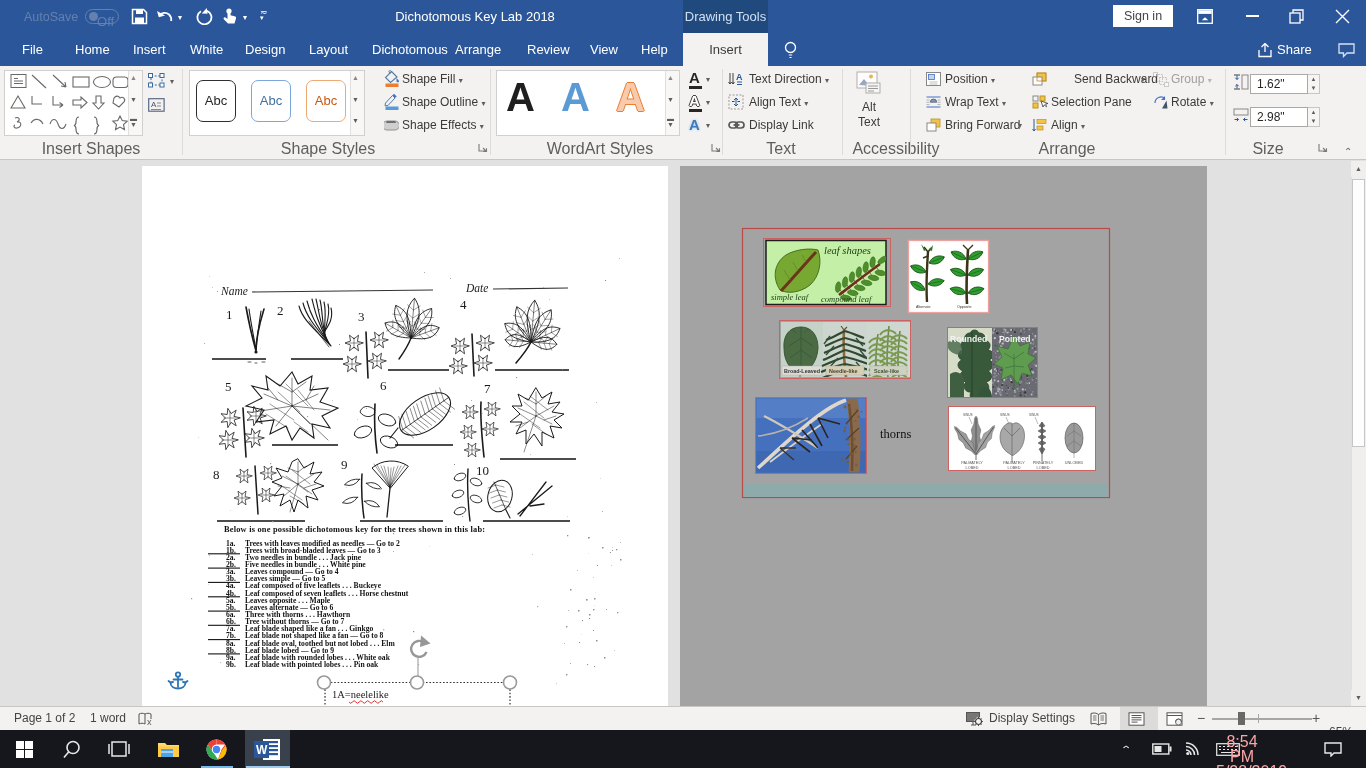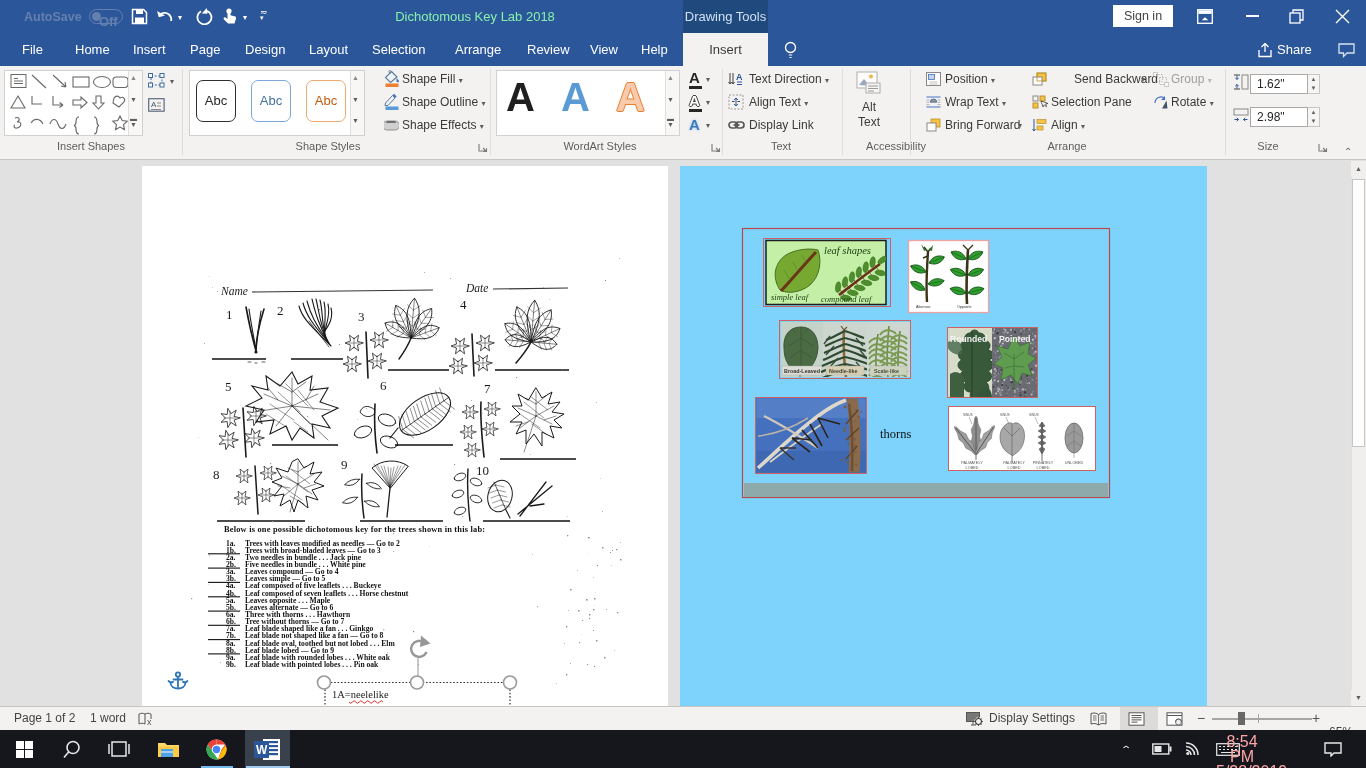--- a/index.html
+++ b/index.html
@@ -5,37 +5,37 @@
 html,body{margin:0;padding:0;width:1366px;height:768px;overflow:hidden;
 font-family:"Liberation Sans",sans-serif;-webkit-font-smoothing:antialiased;}
 *{box-sizing:border-box;}
 .abs{position:absolute;}
 #app{position:relative;width:1366px;height:768px;background:#e1e1e1;}
 
 
 #titlebar{position:absolute;left:0;top:0;width:1366px;height:33px;background:#2b579a;color:#fff;}
 #ctxhdr{position:absolute;left:683px;top:0;width:85px;height:33px;background:#20497e;
  color:#cfe0f2;font-size:13px;text-align:center;line-height:33px;}
-#title{position:absolute;left:0;width:950px;top:0;text-align:center;line-height:33px;font-size:13px;color:#86efac;}
-.qat{position:absolute;top:0;height:33px;display:flex;align-items:center;color:#fff;font-weight:bold;}
+#title{position:absolute;left:0;width:950px;top:0;text-align:center;line-height:33px;font-size:13px;color:#ffffff;}
+.qat{position:absolute;top:0;height:33px;display:flex;align-items:center;color:#fff;}
 #autosave{left:24px;font-size:12.5px;color:#64a0;color:#6480ae;}
 .toggle{display:inline-block;width:34px;height:15px;border:1px solid #6480ae;border-radius:8px;margin-left:7px;position:relative;}
 .toggle .knob{position:absolute;left:2.5px;top:2px;width:9px;height:9px;border-radius:50%;background:#6480ae;}
 .toggle .lbl{position:absolute;right:4px;top:4px;font-size:13px;color:#6480ae;line-height:15px;}
 
 
 #tabrow{position:absolute;left:0;top:33px;width:1366px;height:33px;background:#2b579a;color:#fff;font-size:13px;}
 .tab{position:absolute;top:0;height:33px;line-height:33px;}
 #fmt-tab{position:absolute;left:683px;top:0;width:85px;height:33px;background:#f3f2f1;color:#3b3a39;
  text-align:center;line-height:33px;}
 
 
 #ribbon{position:absolute;left:0;top:0;width:1366px;height:161px;}
 .gsep{position:absolute;top:69px;height:86px;width:1px;background:#dedcda;}
-.glabel{position:absolute;top:140px;font-size:11px;color:#605e5c;text-align:center;transform:translateX(-50%);}
+.glabel{position:absolute;top:140px;font-size:16px;color:#605e5c;text-align:center;transform:translateX(-50%);}
 .rtext{font-size:12px;color:#3b3a39;}
 .dd{color:#605e5c;font-size:8px;}
 .launcher{position:absolute;width:12px;height:12px;}
 </style>
 </head>
 <body>
 <div id="app">
   <div id="titlebar">
     <div id="title">Dichotomous Key Lab 2018</div>
     <div id="ctxhdr">Drawing Tools</div>
@@ -87,24 +87,24 @@
     </svg>
 
     <svg class="abs" style="left:1335px;top:9px" width="15" height="15" viewBox="0 0 15 15">
       <path d="M1 1 L14 14 M14 1 L1 14" stroke="#fff" stroke-width="1.4"></path>
     </svg>
   </div>
   <div id="tabrow">
     <div class="tab" style="left:22px">File</div>
     <div class="tab" style="left:75px">Home</div>
     <div class="tab" style="left:133px">Insert</div>
-    <div class="tab" style="left:190px">Page</div>
+    <div class="tab" style="left:190px">White</div>
     <div class="tab" style="left:245px">Design</div>
     <div class="tab" style="left:309px">Layout</div>
-    <div class="tab" style="left:372px">Selection</div>
+    <div class="tab" style="left:372px">Dichotomous</div>
     <div class="tab" style="left:455px">Arrange</div>
     <div class="tab" style="left:527px">Review</div>
     <div class="tab" style="left:590px">View</div>
     <div class="tab" style="left:641px">Help</div>
     <div id="fmt-tab">Insert</div>
 
     <svg class="abs" style="left:783px;top:8px" width="15" height="18" viewBox="0 0 15 18">
       <circle cx="7.5" cy="6.5" r="5" fill="none" stroke="#fff" stroke-width="1.3"></circle>
       <path d="M5.5 11.5 h4 M5.8 14 h3.4 M6.5 16.5 h2" stroke="#fff" stroke-width="1.2" fill="none"></path>
     </svg>
@@ -731,21 +731,21 @@
 <path d="M183 516.5 V540" stroke="#333" stroke-width="1.2" stroke-dasharray="1.6 1.8" fill="none"></path>
 <text x="190" y="532" font-family="Liberation Serif,serif" font-size="10.5" fill="#222">1A=neelelike</text>
 <path d="M207 536 q1.7 2.6 3.4 0 q1.7 -2.6 3.4 0 q1.7 2.6 3.4 0 q1.7 -2.6 3.4 0 q1.7 2.6 3.4 0 q1.7 -2.6 3.4 0 q1.7 2.6 3.4 0 q1.7 -2.6 3.4 0 q1.7 2.6 3.4 0 q1.7 -2.6 3.4 0" stroke="#e03030" stroke-width="1" fill="none"></path>
 <circle cx="182" cy="516.5" r="6.5" fill="#fefefe" stroke="#9a9a9a" stroke-width="1.6"></circle>
 <circle cx="275" cy="516.5" r="6.5" fill="#fefefe" stroke="#9a9a9a" stroke-width="1.6"></circle>
 <circle cx="368" cy="516.5" r="6.5" fill="#fefefe" stroke="#9a9a9a" stroke-width="1.6"></circle>
         </g>
       </svg>
   </div>
 
-  <div class="abs" style="left:680px;top:166px;width:527px;height:540px;background:#7dd3fc;overflow:hidden">
+  <div class="abs" style="left:680px;top:166px;width:527px;height:540px;background:#a3a3a3;overflow:hidden">
     <svg width="527" height="540" viewBox="0 0 527 540" style="position:absolute;left:0;top:0">
       <g id="p2content">
           <defs>
             <clipPath id="cpStrip">
               <rect x="101" y="156" width="129" height="55"></rect>
             </clipPath>
             <clipPath id="cpRound">
               <rect x="268" y="162" width="44" height="69"></rect>
             </clipPath>
             <clipPath id="cpPoint">

